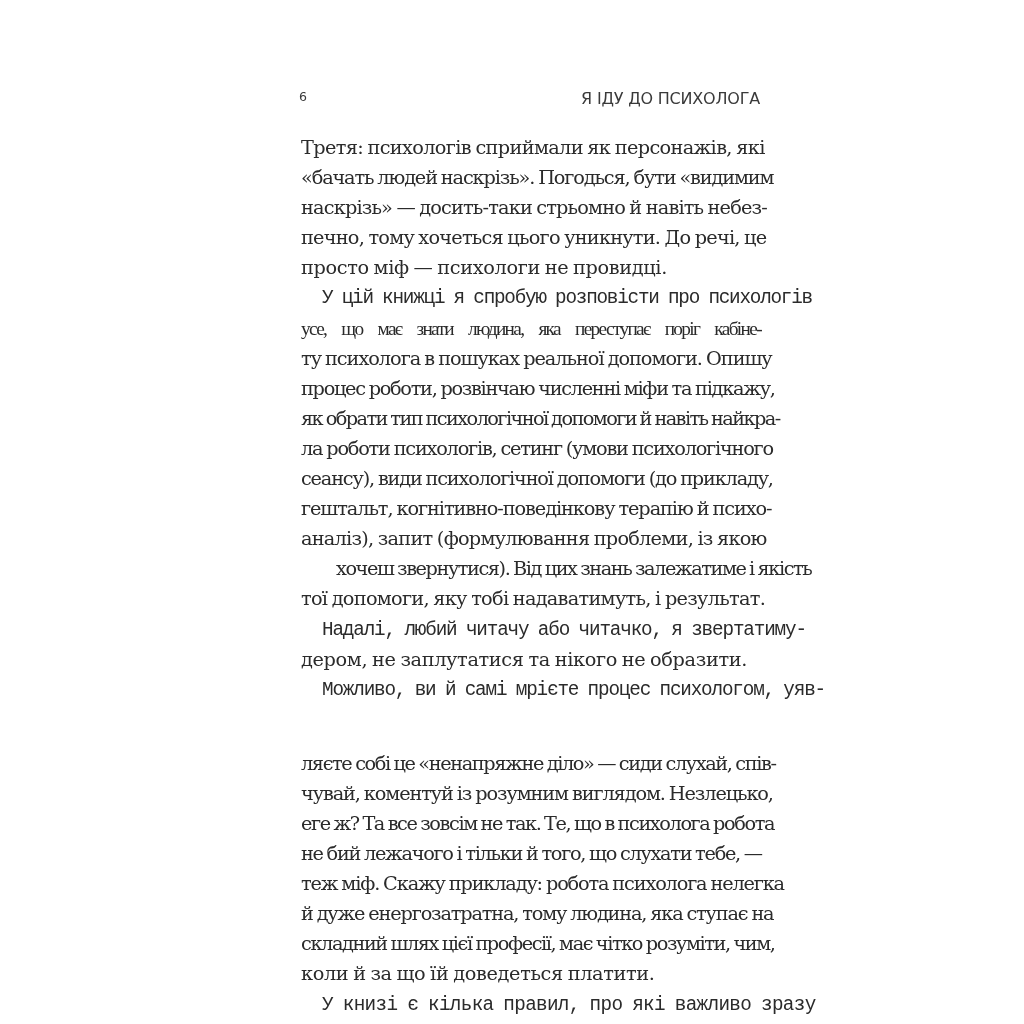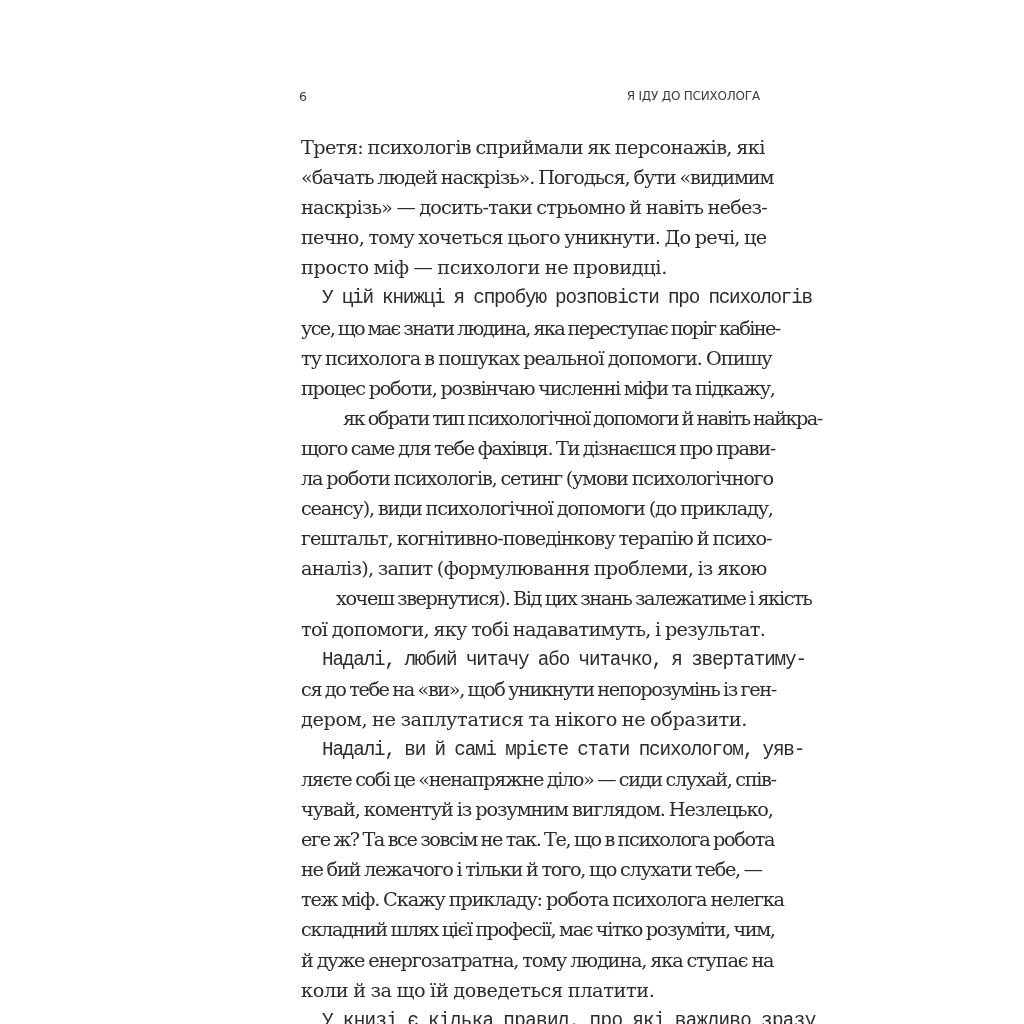--- a/index.html
+++ b/index.html
@@ -33,21 +33,21 @@
     }
     .page-number {
       position: absolute;
       left: 0;
       top: 0;
     }
     .running-title {
       position: absolute;
       right: 0;
       top: 0;
-      font-size: 12px;
+      font-size: 16px;
       letter-spacing: -0.2px;
     }
     .body-text {
       position: absolute;
       left: 301px;
       top: 133px;
       width: 460px;
       font-family: "DejaVu Serif", serif;
       font-size: 19.3px;
       line-height: 30.1px;
@@ -87,48 +87,46 @@
     <div class="paragraph">
       <span class="line" style="letter-spacing: -0.651255px;">Третя: психологів сприймали як персонажів, які</span>
       <span class="line" style="letter-spacing: -1.13431px;">«бачать людей наскрізь». Погодься, бути «видимим</span>
       <span class="line" style="letter-spacing: -0.824438px;">наскрізь» — досить-таки стрьомно й навіть небез-</span>
       <span class="line" style="letter-spacing: -0.762371px;">печно, тому хочеться цього уникнути. До речі, це</span>
       <span class="line last">просто міф — психологи не провидці.</span>
     </div>
 
     <div class="paragraph">
       <span class="line indent" style="letter-spacing: -1.21822px;">У цій книжці я спробую розповісти про психологів</span>
-      <span class="line" style="letter-spacing: -1.63467px;">усе, що має знати людина, яка переступає поріг кабіне-</span>
+      <span class="line" style="letter-spacing: -1.63467px; font-family: Liberation Serif, serif;">усе, що має знати людина, яка переступає поріг кабіне-</span>
       <span class="line" style="letter-spacing: -1.0339px;">ту психолога в пошуках реальної допомоги. Опишу</span>
       <span class="line" style="letter-spacing: -1.27308px;">процес роботи, розвінчаю численні міфи та підкажу,</span>
-      <span class="line" style="letter-spacing: -1.57284px; margin-left: 42px;">як обрати тип психологічної допомоги й навіть найкра-</span>
-      <span class="line" style="letter-spacing: -1.3271px;">щого саме для тебе фахівця. Ти дізнаєшся про прави-</span>
+      <span class="line" style="letter-spacing: -1.57284px;">як обрати тип психологічної допомоги й навіть найкра-</span>
       <span class="line" style="letter-spacing: -1.20437px;">ла роботи психологів, сетинг (умови психологічного</span>
       <span class="line" style="letter-spacing: -1.17651px;">сеансу), види психологічної допомоги (до прикладу,</span>
       <span class="line" style="letter-spacing: -1.07727px;">гештальт, когнітивно-поведінкову терапію й психо-</span>
       <span class="line" style="letter-spacing: -0.746694px;">аналіз), запит (формулювання проблеми, із якою</span>
       <span class="line" style="letter-spacing: -1.43271px; margin-left: 35px;">хочеш звернутися). Від цих знань залежатиме і якість</span>
       <span class="line" style="letter-spacing: -0.715145px;">тої допомоги, яку тобі надаватимуть, і результат.</span>
     </div>
 
     <div class="paragraph">
       <span class="line indent" style="letter-spacing: -1.14843px;">Надалі, любий читачу або читачко, я звертатиму-</span>
-      <span class="line" style="letter-spacing: -1.41968px;">ся до тебе на «ви», щоб уникнути непорозумінь із ген-</span>
       <span class="line last">дером, не заплутатися та нікого не образити.</span>
     </div>
 
     <div class="paragraph">
-      <span class="line indent" style="letter-spacing: -1.1625px;">Надалі, ви й самі мрієте стати психологом, уяв-</span>
-      <span class="line" style="letter-spacing: -1.3803px;">ляєте собі це «ненапряжне діло» — сиди слухай, спів-</span>
+      <span class="line indent" style="letter-spacing: -1.1625px;">Можливо, ви й самі мрієте процес психологом, уяв-</span>
+      <span class="line" style="letter-spacing: -1.3803px; margin-top: 44px;">ляєте собі це «ненапряжне діло» — сиди слухай, спів-</span>
       <span class="line" style="letter-spacing: -1.10591px;">чувай, коментуй із розумним виглядом. Незлецько,</span>
       <span class="line" style="letter-spacing: -1.4066px;">еге ж? Та все зовсім не так. Те, що в психолога робота</span>
       <span class="line" style="letter-spacing: -1.27308px;">не бий лежачого і тільки й того, що слухати тебе, —</span>
       <span class="line" style="letter-spacing: -1.14843px;">теж міф. Скажу прикладу: робота психолога нелегка</span>
+      <span class="line" style="letter-spacing: -1.1625px;">й дуже енергозатратна, тому людина, яка ступає на</span>
       <span class="line" style="letter-spacing: -1.4066px;">складний шлях цієї професії, має чітко розуміти, чим,</span>
-      <span class="line" style="letter-spacing: -1.1625px;">й дуже енергозатратна, тому людина, яка ступає на</span>
       <span class="line last">коли й за що їй доведеться платити.</span>
     </div>
 
     <div class="paragraph">
       <span class="line indent" style="letter-spacing: -0.667328px;">У книзі є кілька правил, про які важливо зразу</span>
 
     </div>
   </div>
 </div>
 

